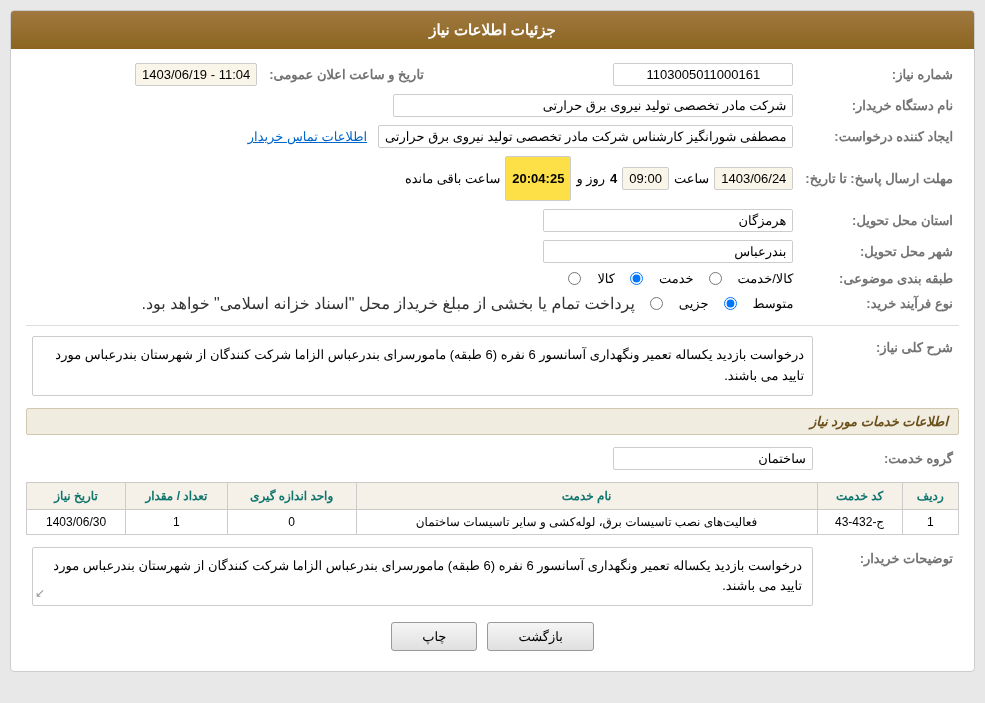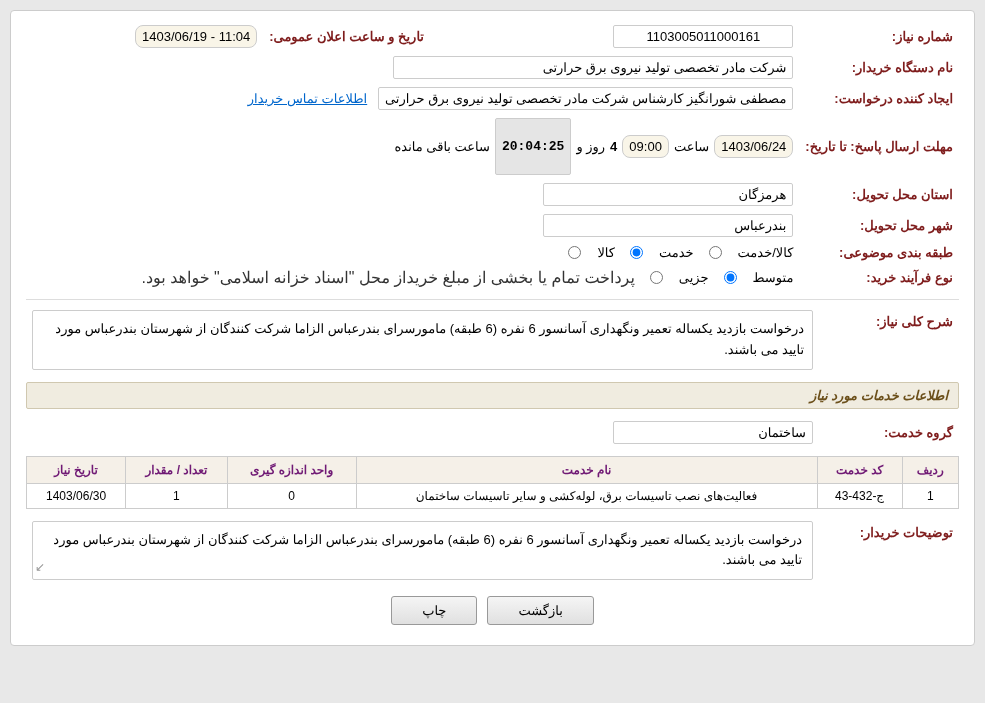--- a/index.html
+++ b/index.html
@@ -36,21 +36,21 @@
     .info-table {
       width: 100%;
       border-collapse: collapse;
       margin-bottom: 8px;
     }
     .info-table td {
       padding: 4px 6px;
       vertical-align: middle;
     }
     .label-cell {
-      color: #7f1d1d;
+      color: #737373;
       font-weight: bold;
       white-space: nowrap;
       text-align: right;
       width: 140px;
     }
     .value-cell {
       text-align: right;
     }
     .input-box {
       border: 1px solid #ccc;
@@ -65,21 +65,21 @@
     }
     .input-box-number {
       direction: ltr;
       text-align: center;
       min-width: 180px;
     }
     .date-box {
       border: 1px solid #ccc;
       background: #f9f5e8;
       padding: 3px 6px;
-      border-radius: 8px;
+      border-radius: 2px;
       display: inline-block;
     }
     .link-text {
       color: #0066cc;
       text-decoration: underline;
       cursor: pointer;
       margin-top: 28px;
     }
     .section-title {
       background: #f0ece0;
@@ -122,21 +122,21 @@
       border-collapse: collapse;
       margin: 8px 0;
       font-size: 12px;
     }
     .services-table th {
       background: #f5f0e8;
       border: 1px solid #ccc;
       padding: 6px 8px;
       text-align: center;
       font-weight: bold;
-      color: #701a75;
+      color: #0f766e;
     }
     .services-table td {
       border: 1px solid #ccc;
       padding: 5px 8px;
       text-align: center;
     }
     .services-table tr:nth-child(even) td {
       background: #fafafa;
     }
     .service-name-cell {
@@ -187,34 +187,36 @@
       display: inline-block;
     }
     .time-remaining {
       display: flex;
       align-items: center;
       gap: 5px;
       direction: rtl;
     }
     .time-box {
       border: 1px solid #ccc;
-      background: #e5e5e5;
-      padding: 20px 6px;
+      background: #fde047;
+      padding: 14px 6px;
       border-radius: 2px;
       direction: ltr;
       display: inline-block;
       font-weight: bold;
-      font-family: Liberation Mono, monospace;
     }
   </style>
 </head>
 <body>
 
 <div class="page-wrapper">
   <div class="main-card">
+    <div class="card-header">
+      <span>جزئیات اطلاعات نیاز</span>
+    </div>
     <div class="card-body">
 
       <table class="info-table">
         <tbody>
             <tr>
           <td class="label-cell">شماره نیاز:</td>
           <td class="value-cell">
             <span class="input-box input-box-number">1103005011000161</span>
           </td>
           <td style="width:30px;"></td>

